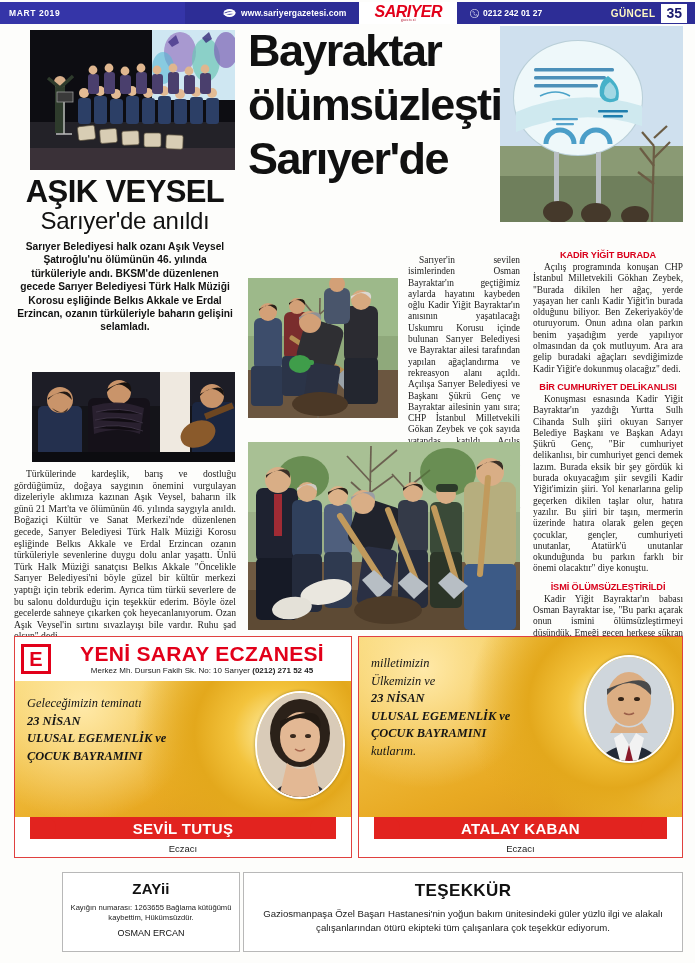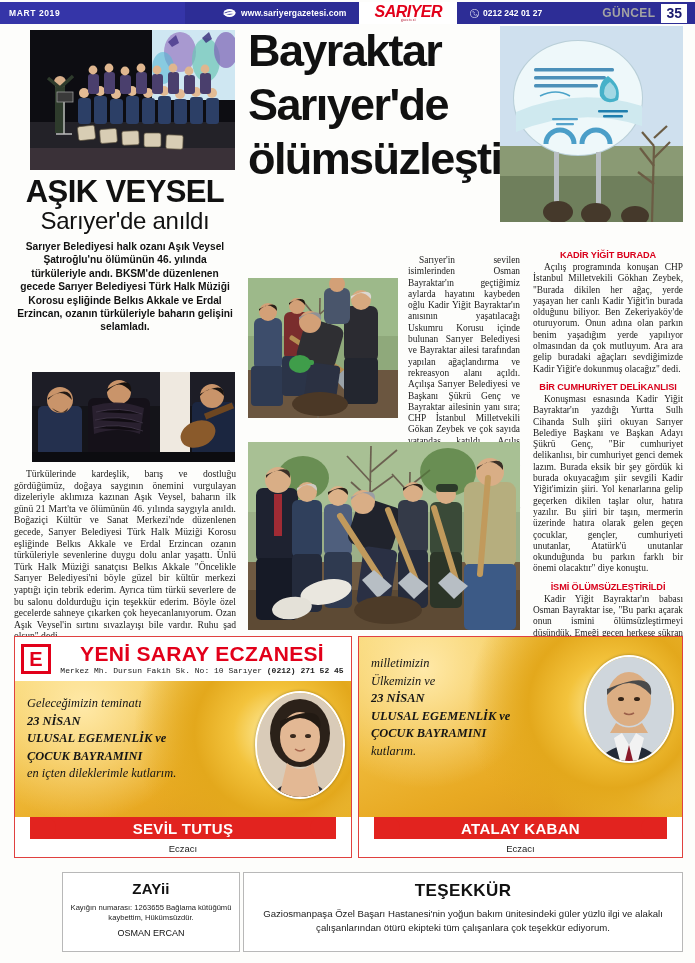--- a/index.html
+++ b/index.html
@@ -47,22 +47,22 @@
     color:#b0102a;font-family:"Liberation Serif",serif;
     font-size:4px;line-height:4px;letter-spacing:.3px;
   }
   .mh-phonebox{display:flex;align-items:center;gap:4px;}
   .mh-phone{
     color:#ffffff;font-family:"Liberation Sans",sans-serif;
     font-size:8.5px;font-weight:600;
   }
   .mh-right{display:flex;align-items:center;gap:6px;padding-right:8px;margin-left:auto;}
   .mh-section{
-    color:#a3a3a3;font-family:"Liberation Sans",sans-serif;
-    font-size:12px;font-weight:800;letter-spacing:.4px;
+    color:#fef9c3;font-family:"Liberation Sans",sans-serif;
+    font-size:10px;font-weight:800;letter-spacing:.4px;
   }
   .mh-pageno{
     background:#ffffff;color:#1a1a6e;font-family:"Liberation Sans",sans-serif;
     font-size:14px;font-weight:800;padding:0px 5px;line-height:19px;height:19px;
     display:inline-block;
   }
 
   
   .photo{position:absolute;overflow:hidden;background:#767676;}
   .photo svg{display:block;width:100%;height:100%;}
@@ -129,21 +129,21 @@
     display:flex;align-items:center;justify-content:center;
     color:#e2001a;font-family:"Liberation Sans",sans-serif;font-weight:800;font-size:20px;
     margin-right:8px;
   }
   .ad1-titles{flex:1;text-align:center;}
   .ad1-name{
     color:#e2001a;font-family:"Liberation Sans",sans-serif;font-weight:800;
     font-size:21px;letter-spacing:.3px;line-height:22px;
   }
   .ad1-addr{
-    color:#222;font-family:Liberation Mono, monospace;font-size:8px;line-height:11px;
+    color:#222;font-family:Liberation Sans, sans-serif;font-size:8px;line-height:11px;
   }
   .ad1-addr b{font-weight:800;}
 
   .goldbg{
     position:absolute;left:0;right:0;
     background:
       radial-gradient(circle at 78% 38%, #fff3b0 0%, #f3c33c 16%, #e3a81c 30%, rgba(227,168,28,0) 52%),
       radial-gradient(circle at 92% 72%, #ffeda0 0%, #eebc35 14%, rgba(238,188,53,0) 34%),
       radial-gradient(circle at 20% 18%, #ffe9a8 0%, rgba(255,233,168,0) 40%),
       linear-gradient(160deg,#f7d46a 0%, #efbb3c 38%, #e8a922 66%, #d99416 100%);
@@ -357,22 +357,22 @@
       <ellipse cx="166" cy="62" rx="18" ry="13" fill="#8a5a2b" transform="rotate(-22 166 62)"></ellipse>
       <rect x="172" y="36" width="30" height="6" fill="#6d4621" transform="rotate(-22 187 39)"></rect>
       <rect x="0" y="80" width="203" height="10" fill="#0c0c10"></rect>
     </svg>
   </div>
 
   <p class="body-veysel" style="position:absolute;left:14px;top:468px;width:222px;">Türkülerinde kardeşlik, barış ve dostluğu gördüğümüz, doğaya saygının önemini vurgulayan dizeleriyle aklımıza kazınan Aşık Veysel, baharın ilk günü 21 Mart'ta ve ölümünün 46. yılında saygıyla anıldı. Boğaziçi Kültür ve Sanat Merkezi'nde düzenlenen gecede, Sarıyer Belediyesi Türk Halk Müziği Korosu eşliğinde Belkıs Akkale ve Erdal Erzincan ozanın türküleriyle sevenlerine duygu dolu anlar yaşattı. Ünlü Türk Halk Müziği sanatçısı Belkıs Akkale "Öncelikle Sarıyer Belediyesi'ni böyle güzel bir kültür merkezi yaptığı için tebrik ederim. Ayrıca tüm türkü severlere de bu salonu doldurduğu için teşekkür ederim. Böyle özel gecelerde sahneye çıkarken çok heyecanlanıyorum. Ozan Aşık Veysel'in sırtını sıvazlayışı bile vardır. Ruhu şad olsun" dedi.</p>
 
   <div class="hl-main">
     <span>Bayraktar</span>
+    <span>ölümsüzleşti</span>
     <span>Sarıyer'de</span>
-    <span>ölümsüzleşti</span>
   </div>
 
   <div class="photo" style="left:500px;top:26px;width:183px;height:196px;">
     <svg viewBox="0 0 183 196" preserveAspectRatio="none">
       <rect width="183" height="196" fill="#cfe0ee"></rect>
       <rect y="120" width="183" height="76" fill="#8a9a74"></rect>
       <rect y="150" width="183" height="46" fill="#6f7f5c"></rect>
       <ellipse cx="78" cy="72" rx="64" ry="57" fill="#e9f4f7" stroke="#b9cfd8" stroke-width="2"></ellipse>
       <path d="M14 72 a64 57 0 0 1 128 0 a64 57 0 0 1 -128 0" fill="#eef8fa"></path>
       <path d="M16 86 q62 -26 126 -6 l0 20 q-62 -20 -126 6z" fill="#cfe9ef"></path>
@@ -570,21 +570,20 @@
         </div>
       </div>
     </div>
 
     <div class="goldbg ad1-body">
       <div class="ad-msg">
         <div>Geleceğimizin teminatı</div>
         <div class="bg">23 NİSAN</div>
         <div class="bg">ULUSAL EGEMENLİK ve</div>
         <div class="bg">ÇOCUK BAYRAMINI</div>
-        <div>en içten dileklerimle kutlarım.</div>
       </div>
       <div class="ad-portrait ad1-portrait">
         <svg viewBox="0 0 86 104" preserveAspectRatio="none">
           <rect width="86" height="104" fill="#d9cbb8"></rect>
           <ellipse cx="43" cy="40" rx="30" ry="34" fill="#2b2119"></ellipse>
           <ellipse cx="43" cy="44" rx="20" ry="25" fill="#e3b894"></ellipse>
           <path d="M23 36 q20 -22 40 0 q4 -28 -40 -8z" fill="#221a13"></path>
           <ellipse cx="36" cy="43" rx="3" ry="2" fill="#3a2a1e"></ellipse>
             <ellipse cx="51" cy="43" rx="3" ry="2" fill="#3a2a1e"></ellipse>
           <path d="M38 56 q5 4 10 0" stroke="#a8674f" stroke-width="1.6" fill="none"></path>

